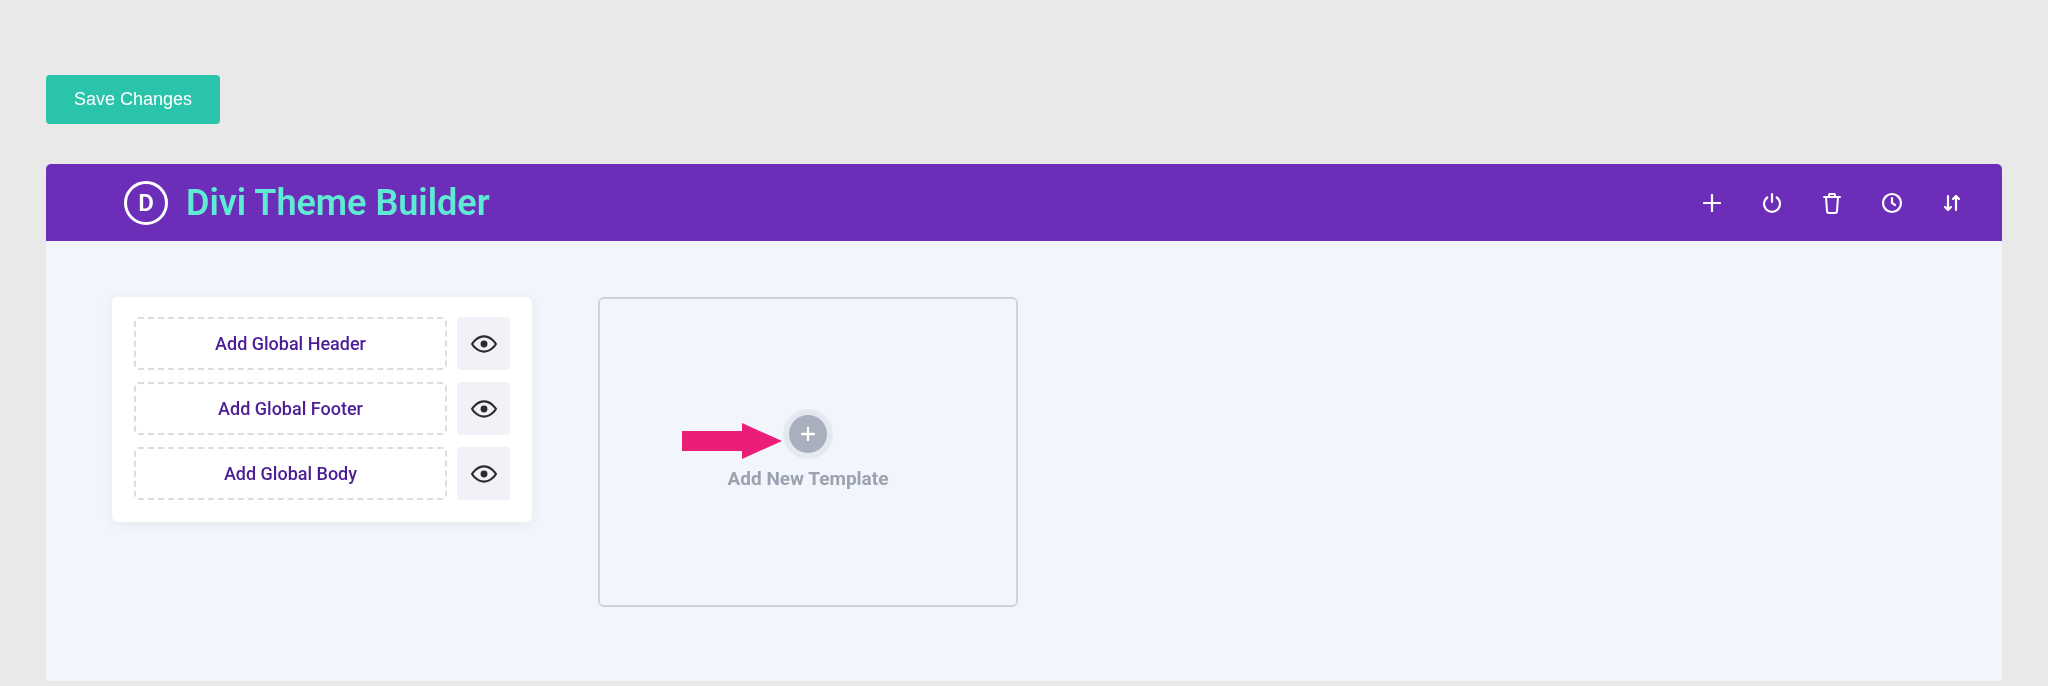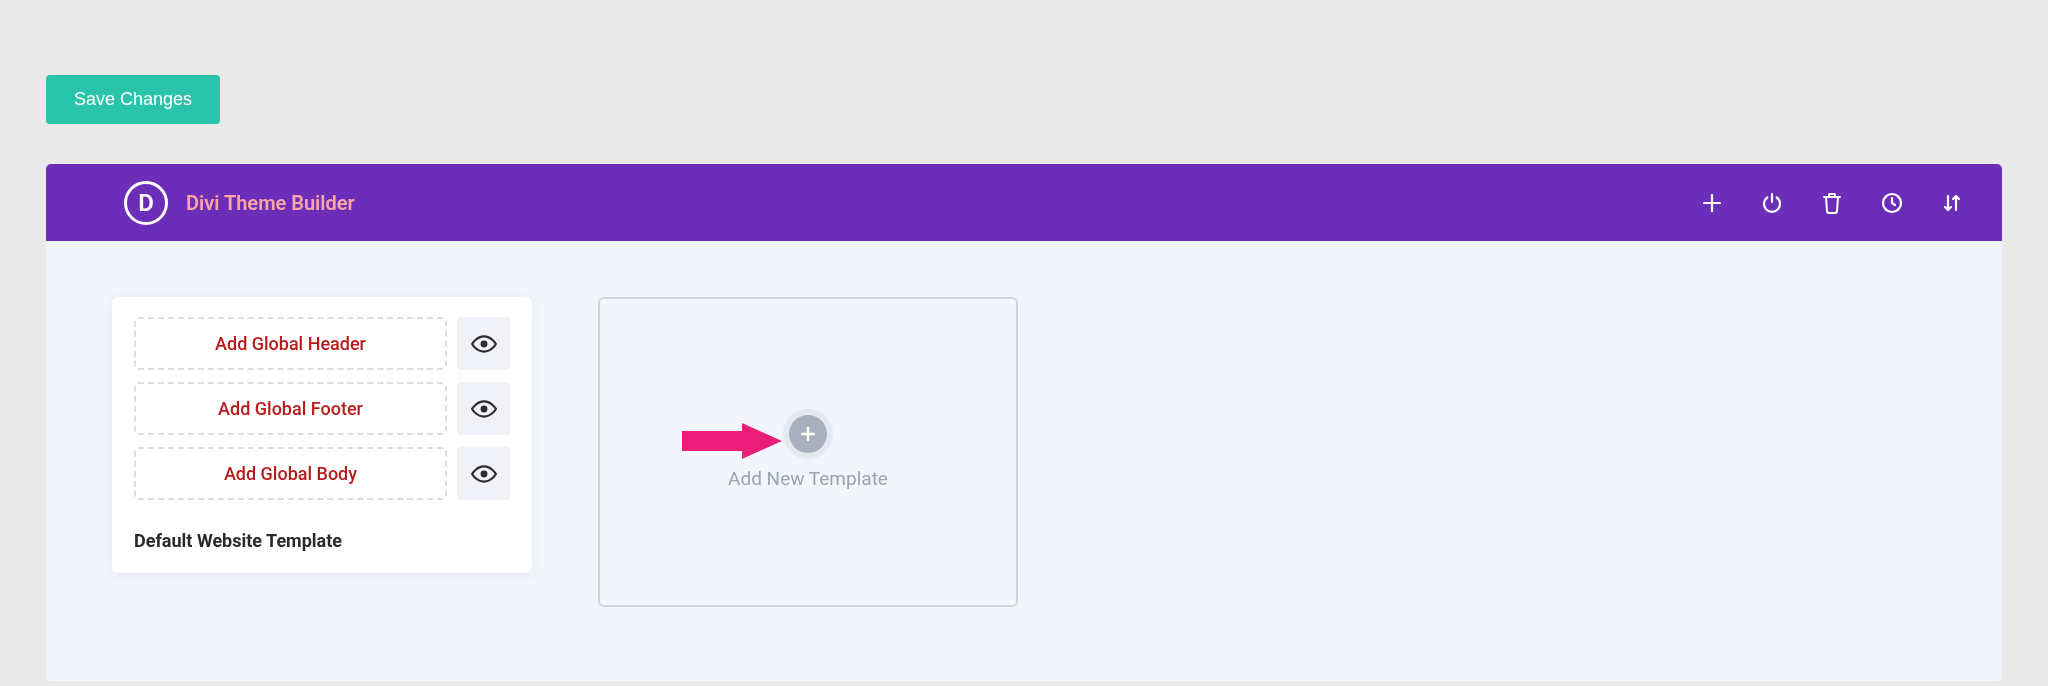--- a/index.html
+++ b/index.html
@@ -46,22 +46,22 @@
   border: 3px solid #ffffff;
   border-radius: 50%;
   display: flex;
   align-items: center;
   justify-content: center;
   color: #ffffff;
   font-weight: 600;
   font-size: 24px;
 }
 .panel-title {
-  color: #fca5a5;
-  font-size: 20px;
+  color: #5eead4;
+  font-size: 36px;
   font-weight: 600;
   margin-left: 62px;
 }
 .header-actions {
   margin-left: auto;
   display: flex;
   gap: 36px;
   align-items: center;
 }
 .header-act {
@@ -95,21 +95,21 @@
 }
 .slot-row:last-of-type { margin-bottom: 0; }
 .slot {
   flex: 1;
   border: 2px dashed #d9dde4;
   border-radius: 4px;
   height: 53px;
   display: flex;
   align-items: center;
   justify-content: center;
-  color: #b91c1c;
+  color: #4c1d95;
   font-size: 18px;
   font-weight: 500;
   cursor: pointer;
 }
 .slot-eye {
   width: 53px;
   height: 53px;
   background: #f0f2f7;
   border-radius: 4px;
   display: flex;
@@ -143,21 +143,21 @@
   border-radius: 50%;
   background: #a9afbc;
   box-shadow: 0 0 0 6px rgba(169,175,188,0.18);
   display: flex;
   align-items: center;
   justify-content: center;
 }
 .add-template-label {
   color: #9ba3b0;
   font-size: 19px;
-  font-weight: 400;
+  font-weight: 700;
 }
 .arrow-annotation {
   position: absolute;
   left: 82px;
   top: 124px;
   pointer-events: none;
 }
 svg { display: block; }
 </style>
 </head>
@@ -235,21 +235,20 @@
           <div class="slot">
             <span>Add Global Body</span>
           </div>
           <div class="slot-eye">
             <svg width="26" height="26" viewBox="0 0 24 24">
                 <path d="M1 12s4-7 11-7 11 7 11 7-4 7-11 7S1 12 1 12z" fill="none" stroke="#2c2c2c" stroke-width="2"></path>
                 <circle cx="12" cy="12" r="3.2" fill="#2c2c2c"></circle>
               </svg>
           </div>
         </div>
-        <div class="template-label">Default Website Template</div>
       </div>
 
       <div class="add-template-card">
         <div class="arrow-annotation">
           <svg width="100" height="36" viewBox="0 0 100 36">
             <polygon points="0,8 60,8 60,0 100,18 60,36 60,28 0,28" fill="#ea1e79"></polygon>
           </svg>
         </div>
         <div class="plus-circle">
           <svg width="16" height="16" viewBox="0 0 16 16">

